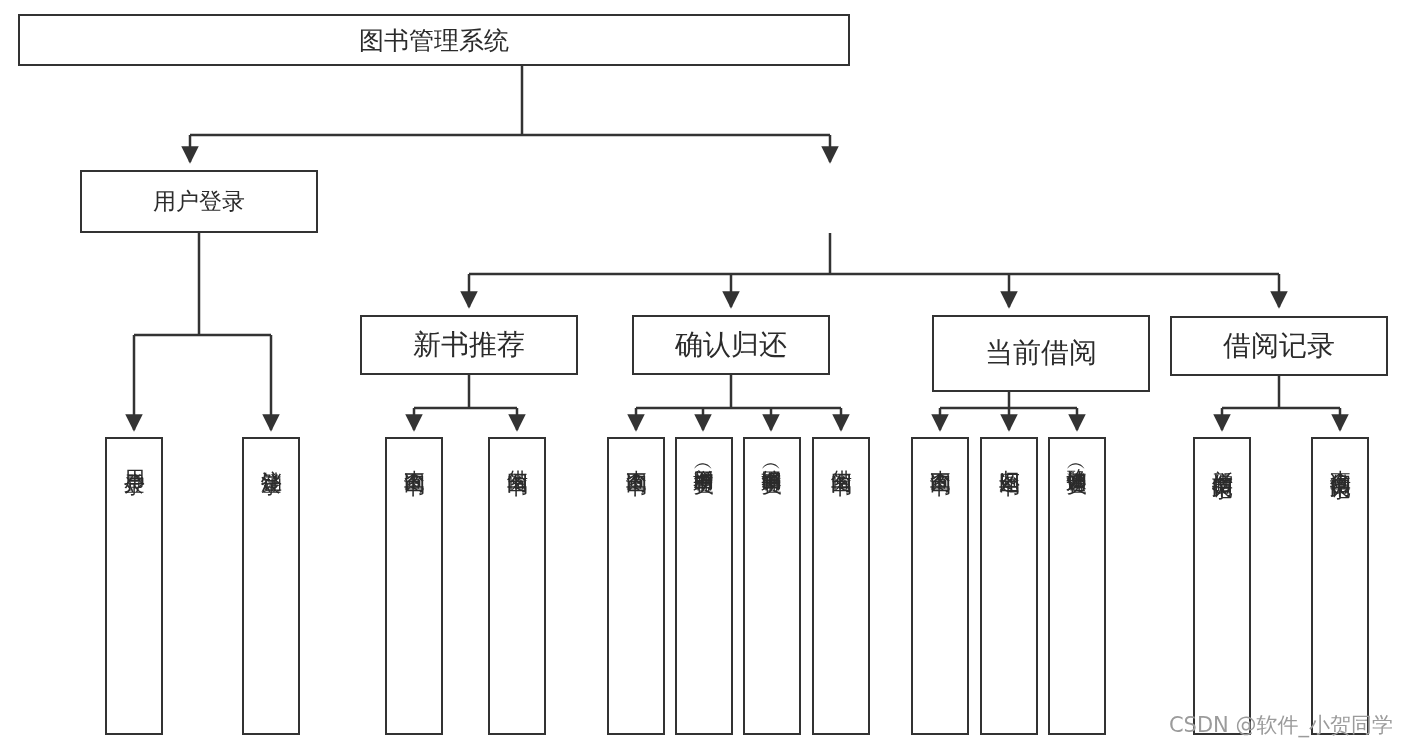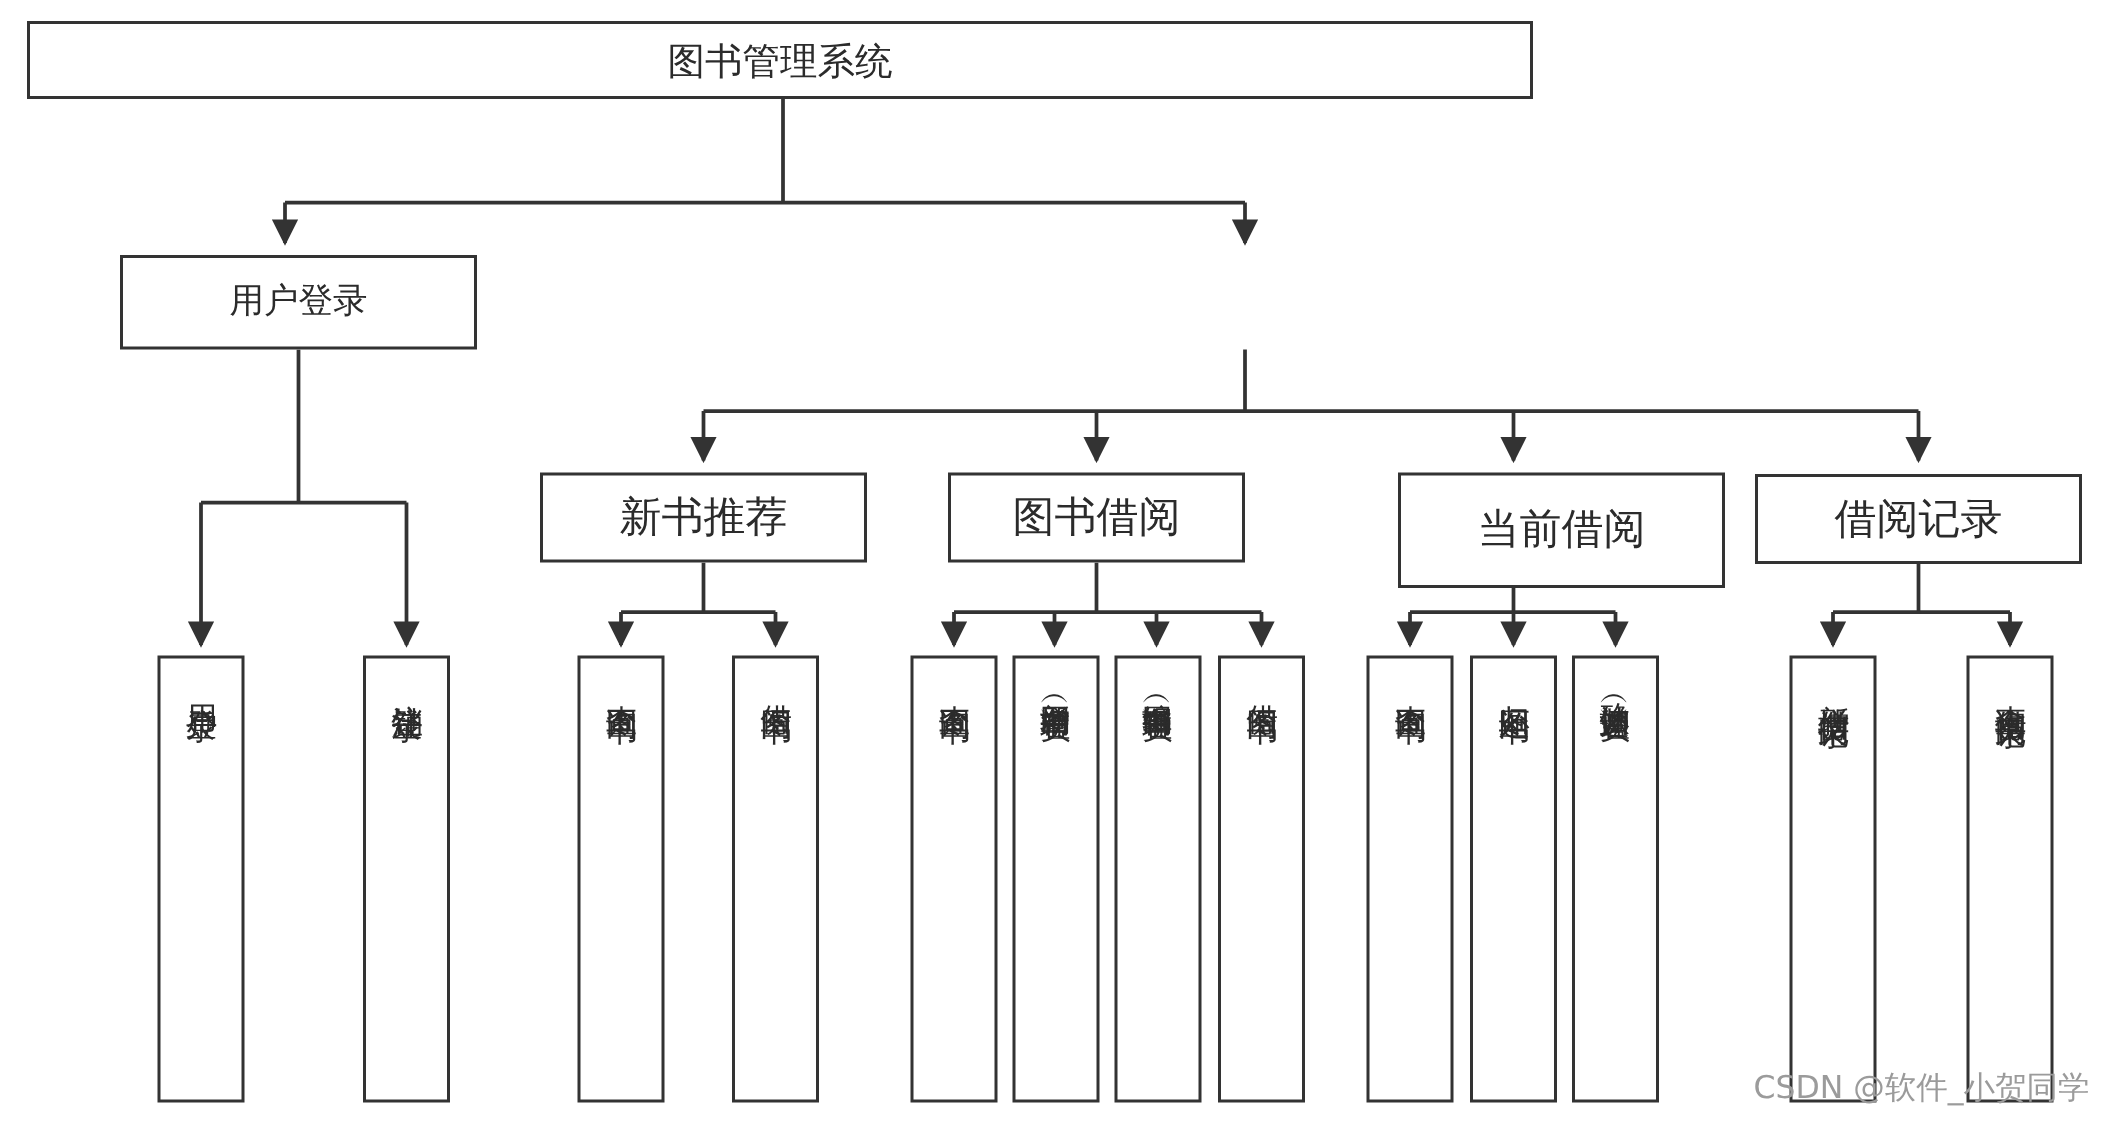--- a/index.html
+++ b/index.html
@@ -127,33 +127,33 @@
       <path d="M 1009 408 L 1009 430" marker-end="url(#arrow)"></path>
       <path d="M 1077 408 L 1077 430" marker-end="url(#arrow)"></path>
 
       <path d="M 1279 375 L 1279 408"></path>
       <path d="M 1222 408 L 1340 408"></path>
       <path d="M 1222 408 L 1222 430" marker-end="url(#arrow)"></path>
       <path d="M 1340 408 L 1340 430" marker-end="url(#arrow)"></path>
     </g>
   </svg>
 
-  <div class="node node-root" style="left:18px; top:14px; width:1004px; height:52px;">
+  <div class="node node-root" style="left:18px; top:14px; width:832px; height:52px;">
     <span class="node-label">图书管理系统</span>
   </div>
 
   <div class="node node-l1" style="left:80px; top:170px; width:238px; height:63px;">
     <span class="node-label">用户登录</span>
   </div>
 
   <div class="node node-l2" style="left:360px; top:315px; width:218px; height:60px;">
     <span class="node-label">新书推荐</span>
   </div>
   <div class="node node-l2" style="left:632px; top:315px; width:198px; height:60px;">
-    <span class="node-label">图书借阅</span>
+    <span class="node-label">确认归还</span>
   </div>
   <div class="node node-l2" style="left:918px; top:315px; width:218px; height:77px;margin-left:14px;">
     <span class="node-label">当前借阅</span>
   </div>
   <div class="node node-l2" style="left:1170px; top:316px; width:218px; height:60px;">
     <span class="node-label">借阅记录</span>
   </div>
 
   <div class="node node-leaf" style="left:105px; top:437px; width:58px; height:298px;">
     <span class="node-label">用户登录</span>

